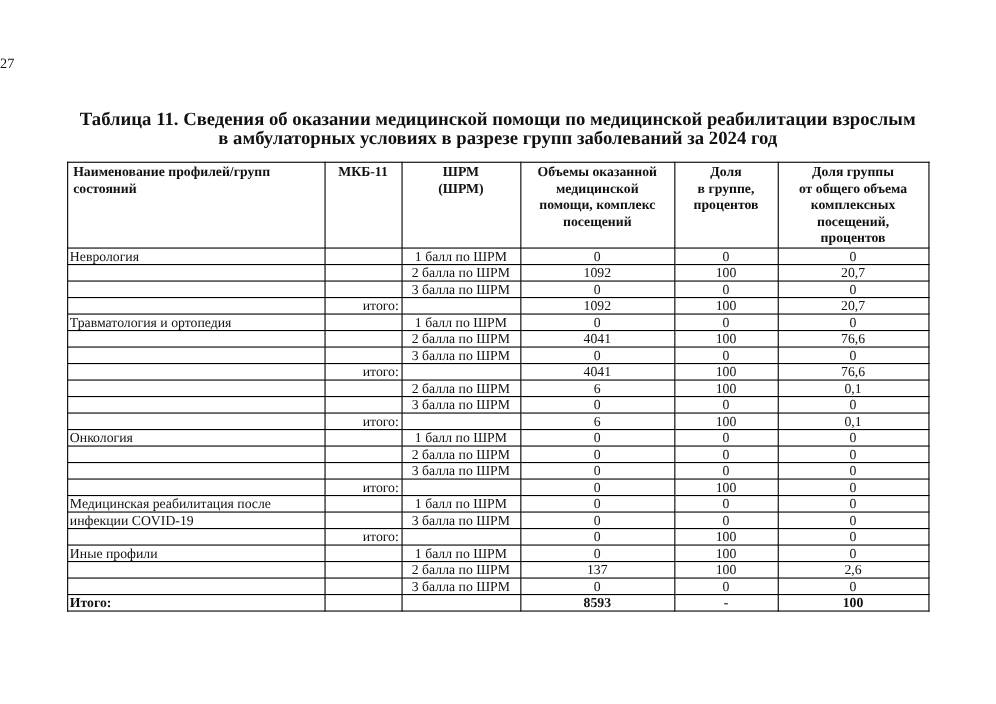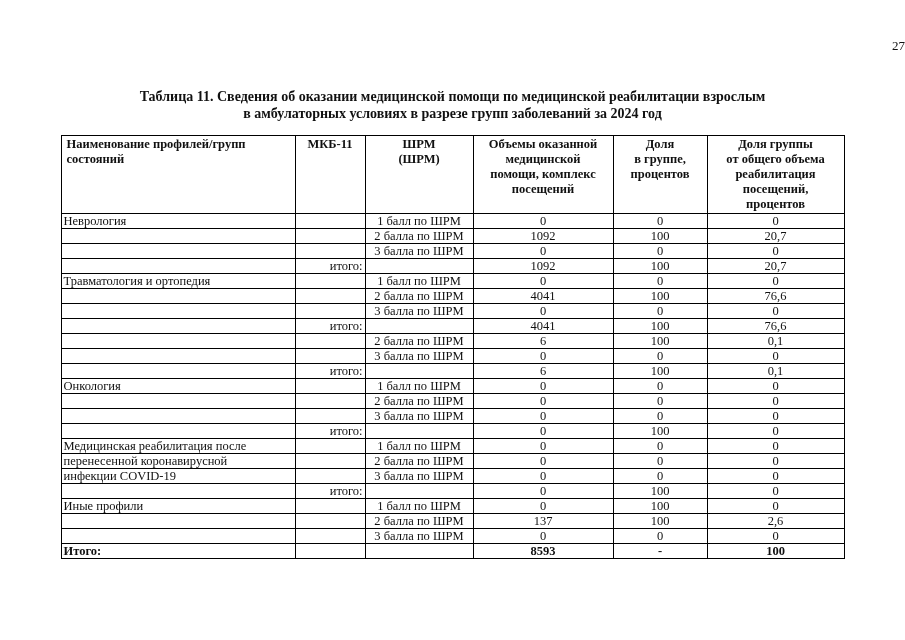--- a/index.html
+++ b/index.html
@@ -6,29 +6,29 @@
   html, body { margin: 0; padding: 0; }
   body {
     width: 905px;
     height: 640px;
     background: #ffffff;
     color: #111;
     font-family: "Liberation Serif", serif;
     overflow: hidden;
   }
   .page-number {
-    padding-top: 38px;
-    text-align: right;
+    padding-top: 50px;
+    text-align: left;
     font-size: 13px;
   }
   .doc-title {
     margin-top: 34px;
     text-align: center;
     font-weight: bold;
-    font-size: 14px;
+    font-size: 17px;
     line-height: 17px;
     white-space: pre-line;
   }
   table.rehab {
     border-collapse: collapse;
     table-layout: fixed;
     width: 783px;
     margin: 13px auto 0 auto;
   }
   table.rehab th, table.rehab td {
@@ -88,21 +88,21 @@
 (ШРМ)</th>
         <th>Объемы оказанной
 медицинской
 помощи, комплекс
 посещений</th>
         <th>Доля
 в группе,
 процентов</th>
         <th>Доля группы
 от общего объема
-реабилитация
+комплексных
 посещений,
 процентов</th>
       </tr>
     </thead>
     <tbody>
         <tr>
           <td class="cell-name">Неврология</td>
           <td class="cell-num"></td>
           <td class="cell-shrm">1 балл по ШРМ</td>
           <td class="cell-num">0</td>
@@ -223,28 +223,20 @@
         </tr>
         <tr>
           <td class="cell-name">Медицинская реабилитация после</td>
           <td class="cell-num"></td>
           <td class="cell-shrm">1 балл по ШРМ</td>
           <td class="cell-num">0</td>
           <td class="cell-num">0</td>
           <td class="cell-num">0</td>
         </tr>
         <tr>
-          <td class="cell-name">перенесенной коронавирусной</td>
-          <td class="cell-num"></td>
-          <td class="cell-shrm">2 балла по ШРМ</td>
-          <td class="cell-num">0</td>
-          <td class="cell-num">0</td>
-          <td class="cell-num">0</td>
-        </tr>
-        <tr>
           <td class="cell-name">инфекции COVID-19</td>
           <td class="cell-num"></td>
           <td class="cell-shrm">3 балла по ШРМ</td>
           <td class="cell-num">0</td>
           <td class="cell-num">0</td>
           <td class="cell-num">0</td>
         </tr>
         <tr>
           <td class="cell-name"></td>
           <td class="cell-itogo">итого:</td>

